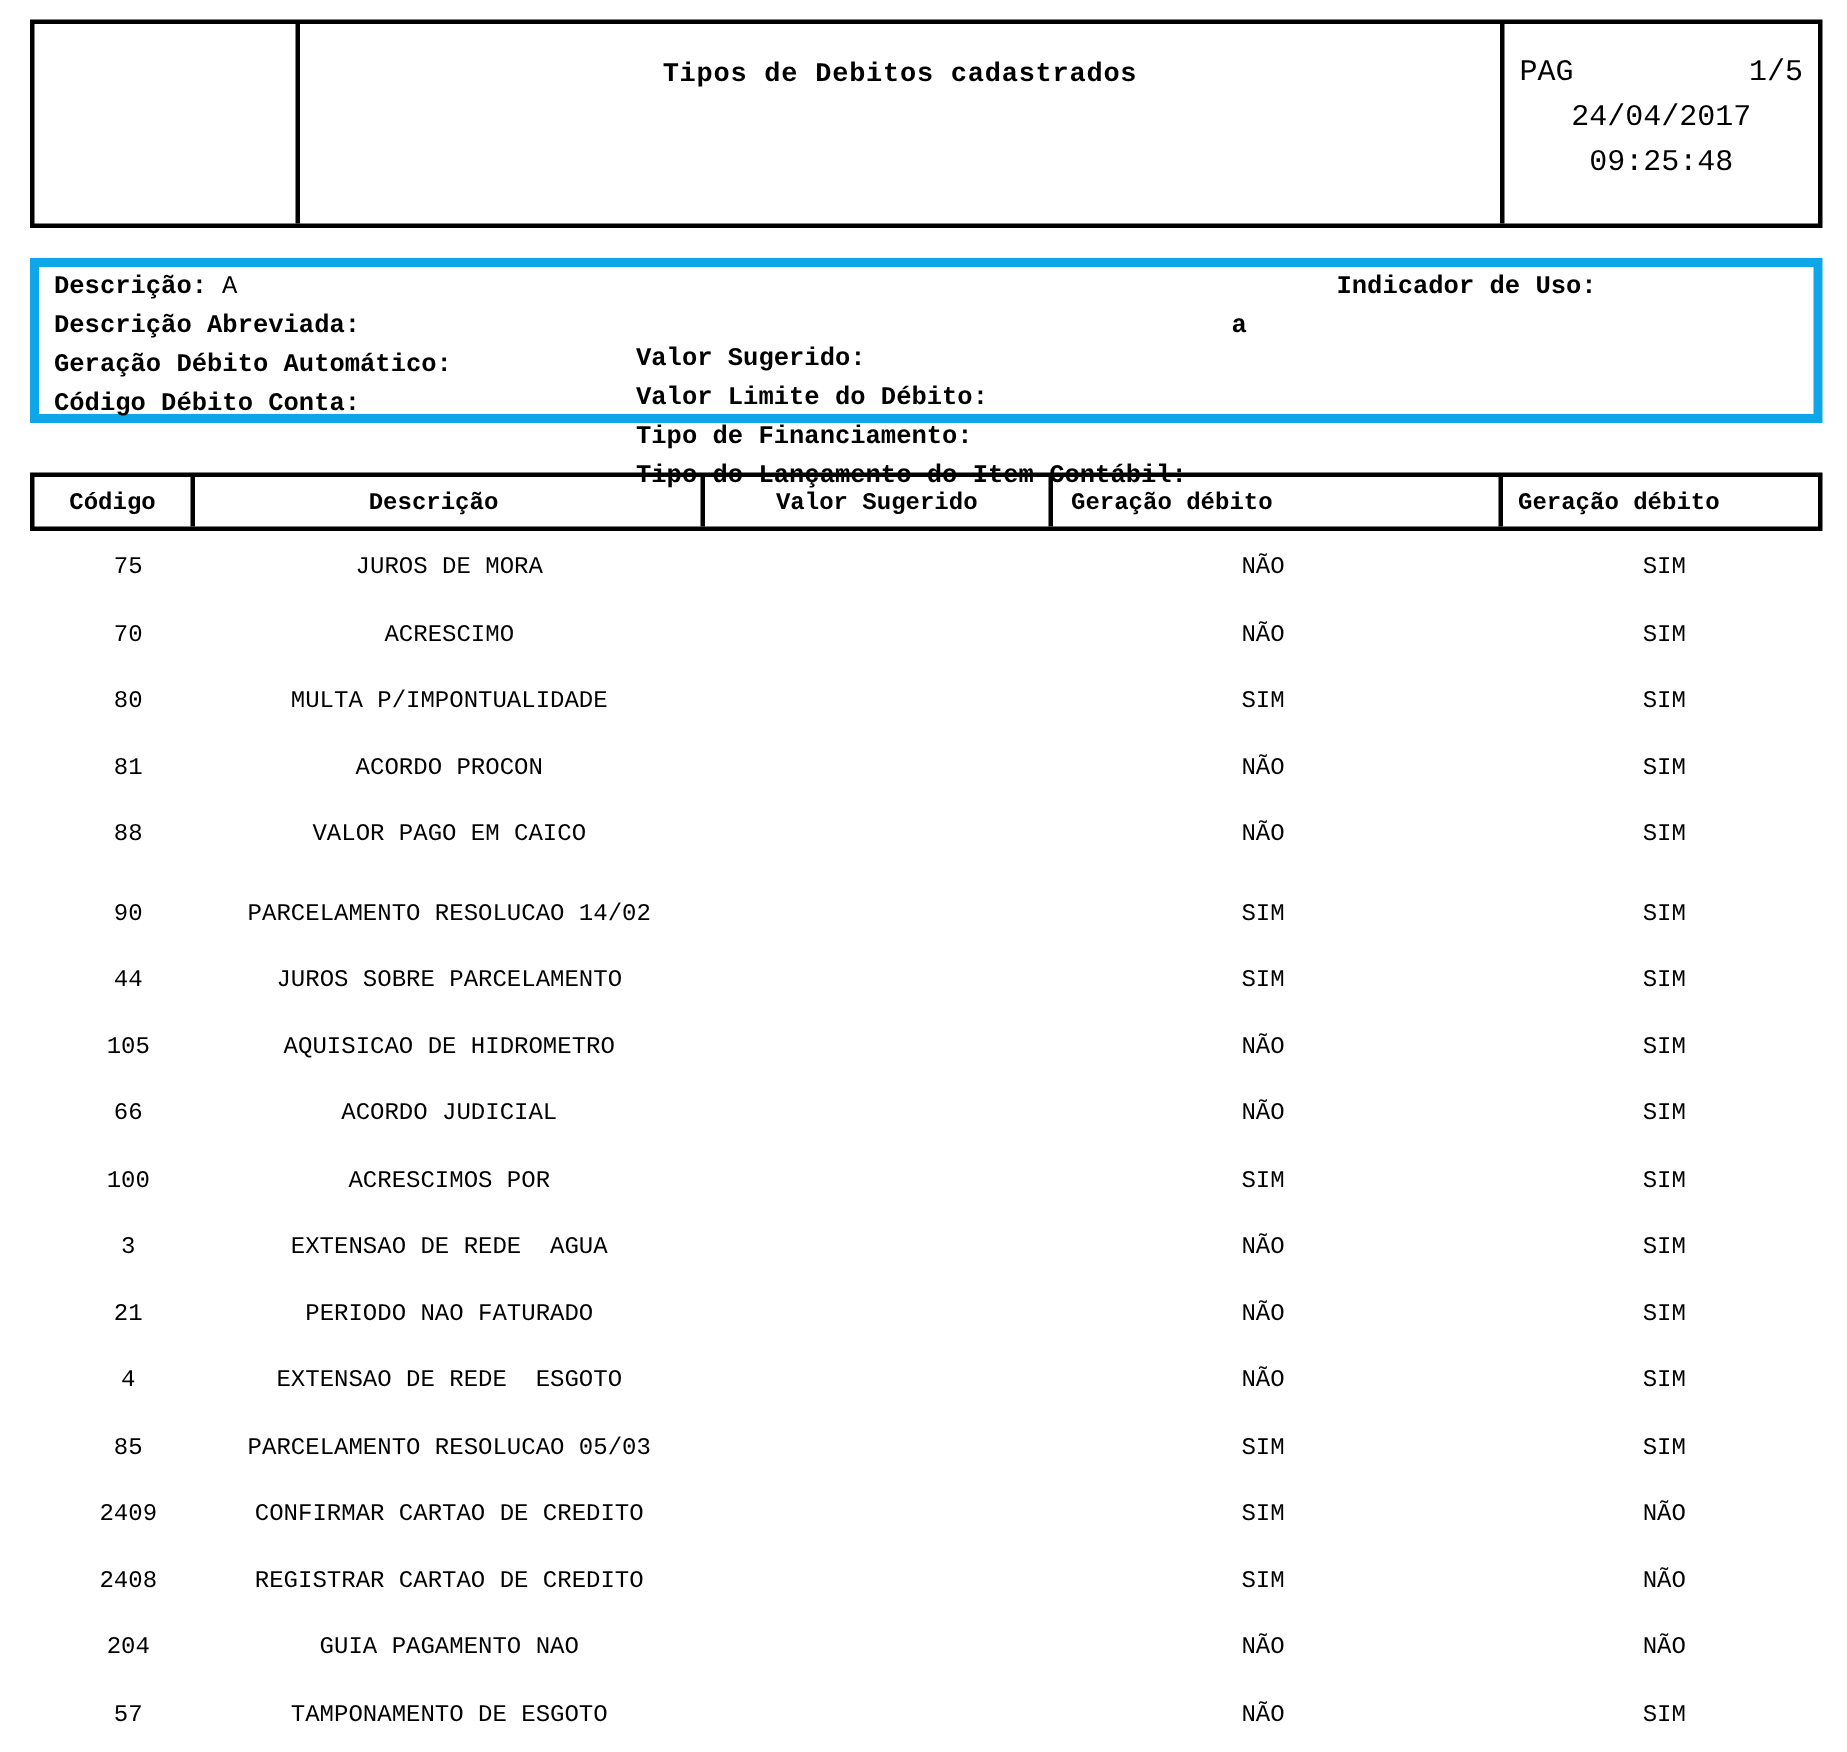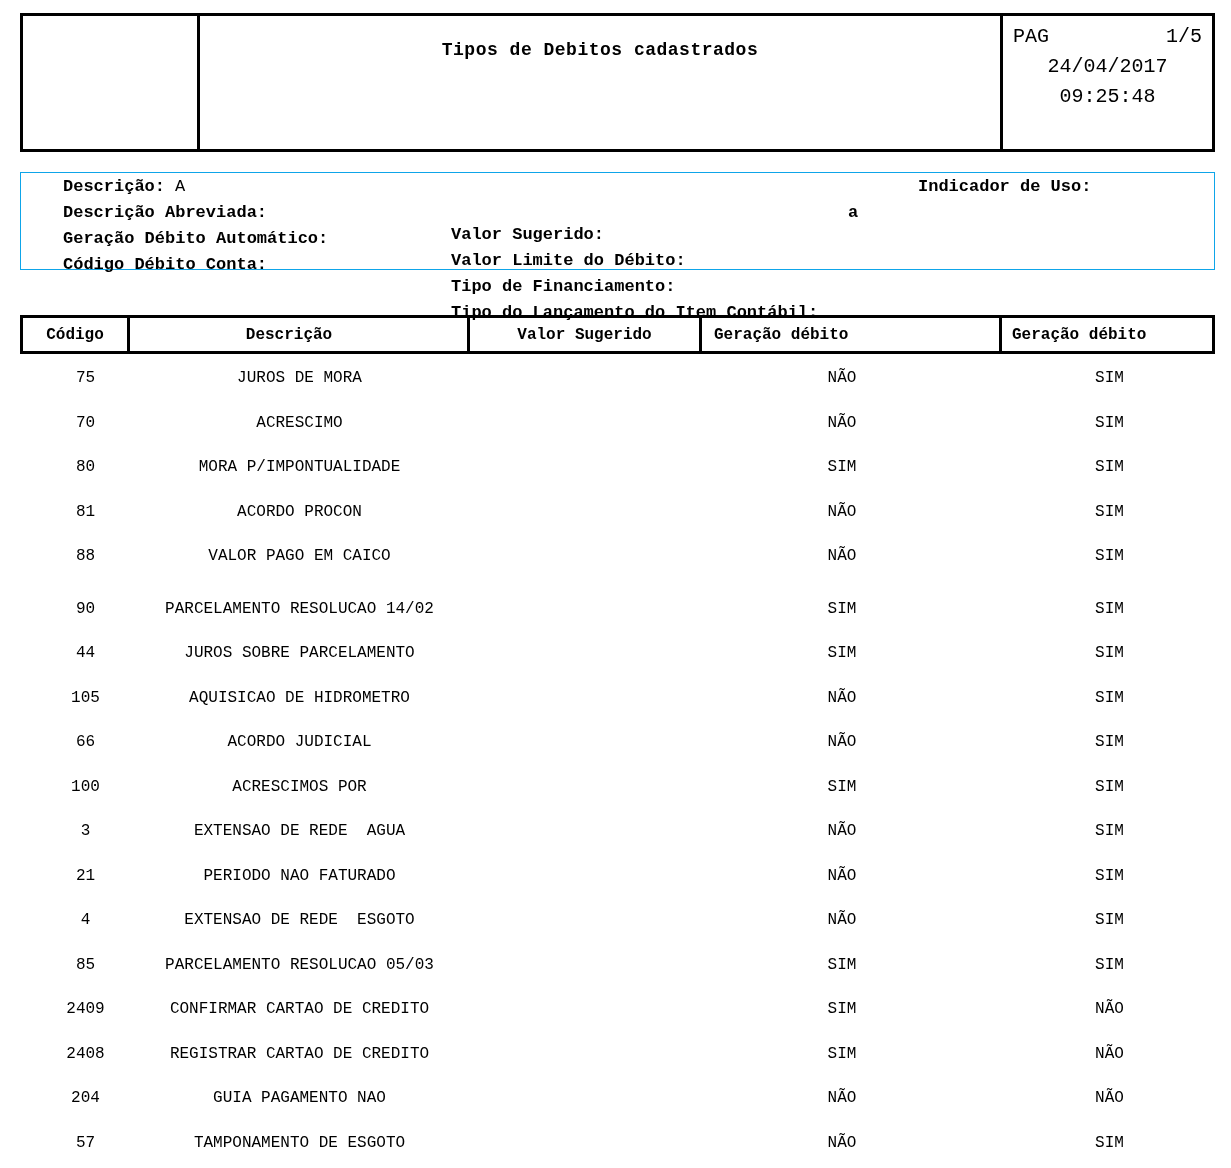--- a/index.html
+++ b/index.html
@@ -20,34 +20,33 @@
     box-sizing:border-box;
     display:flex;
   }
   .logo-cell { width:177px; border-right:3px solid #000; box-sizing:border-box; }
   .title-cell {
     flex:1; text-align:center; padding-top:24px;
     font-weight:bold; font-size:18px; letter-spacing:0.5px;
   }
   .pageinfo-cell {
     width:212px; border-left:3px solid #000; box-sizing:border-box;
-    padding:6px 10px; font-size:20px; line-height:30px;
+    padding:18px 10px; font-size:20px; line-height:30px;
   }
   .pageinfo-line1 { display:flex; justify-content:space-between; }
   .pageinfo-line2, .pageinfo-line3 { text-align:center; }
 
   
   .filter-box {
     position:absolute; left:20px; top:172px;
-    width:1195px; height:98px;
-    border:1px solid #0ea5e9;
+    width:1195px; height:110px;
+    border:6px solid #0ea5e9;
     box-sizing:border-box;
     font-weight:bold; font-size:17px;
     padding-top:4px;
-    padding-left:32px;
   }
   .filter-line { position:relative; height:26px; }
   .fc1 { position:absolute; left:10px; white-space:pre; }
   .fc2 { position:absolute; left:398px; white-space:pre;margin-top:48px; }
   .fc3 { position:absolute; left:865px; white-space:pre; }
   .fa  { position:absolute; left:795px; }
   .fval { font-weight:normal; margin-left:10px; }
 
   
   .table-header {
@@ -136,21 +135,21 @@
       </div>
       <div class="trow">
         <div class="tcell code">70</div>
         <div class="tcell description">ACRESCIMO</div>
         <div class="tcell valor"></div>
         <div class="tcell g1">NÃO</div>
         <div class="tcell g2">SIM</div>
       </div>
       <div class="trow">
         <div class="tcell code">80</div>
-        <div class="tcell description">MORA P/IMPONTUALIDADE</div>
+        <div class="tcell description">MULTA P/IMPONTUALIDADE</div>
         <div class="tcell valor"></div>
         <div class="tcell g1">SIM</div>
         <div class="tcell g2">SIM</div>
       </div>
       <div class="trow">
         <div class="tcell code">81</div>
         <div class="tcell description">ACORDO PROCON</div>
         <div class="tcell valor"></div>
         <div class="tcell g1">NÃO</div>
         <div class="tcell g2">SIM</div>

